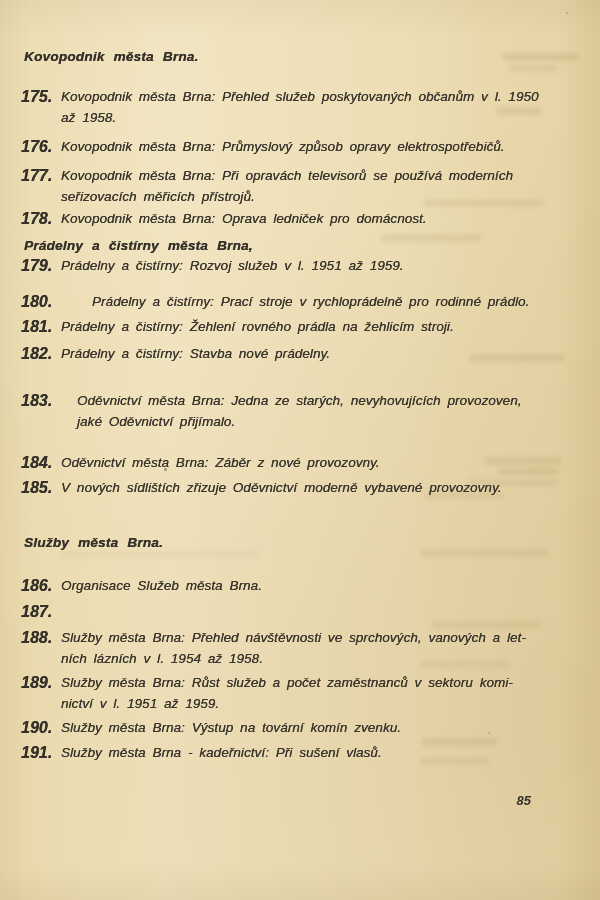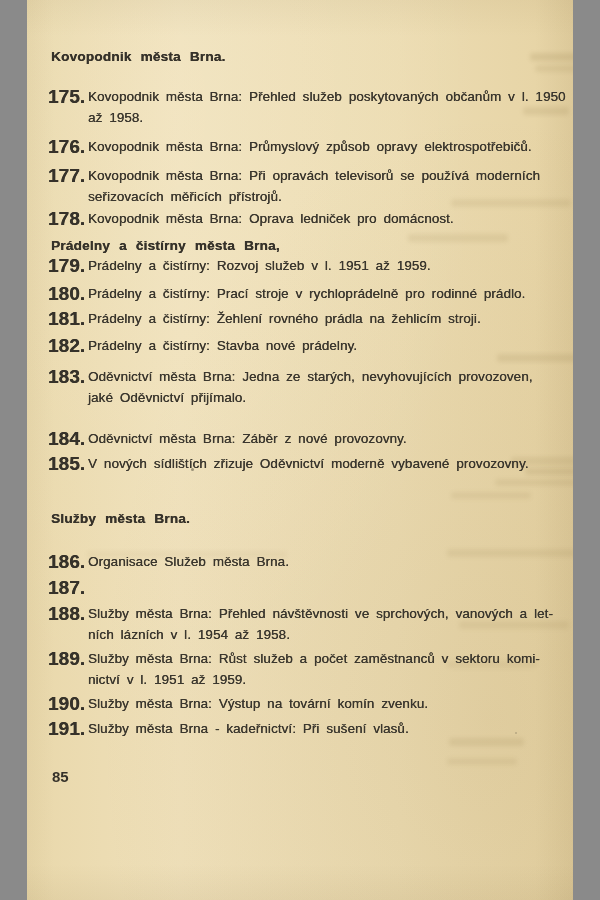--- a/index.html
+++ b/index.html
@@ -1,27 +1,28 @@
 <!DOCTYPE html>
 <html><head>
 <meta charset="utf-8">
 <style>
   html,body { margin:0; padding:0; }
   body { background:#8a8a8a; }
   .page {
     position:relative;
-    width:546px; height:900px;
+    width:600px; height:900px;
     margin:0 auto;
     overflow:hidden;
     font-family:"Liberation Sans", sans-serif;
     color:#3b372e;
     background:
       radial-gradient(ellipse at 25% 12%, rgba(255,250,230,0.18), rgba(255,255,255,0) 55%),
       radial-gradient(ellipse at 85% 80%, rgba(140,110,55,0.10), rgba(0,0,0,0) 60%),
       linear-gradient(90deg, #e9d8ab 0%, #efe0ba 28%, #ecdcb2 68%, #e6d3a4 100%);
+    font-style: italic;
   }
   .page::after {
     content:"";
     position:absolute; inset:0;
     pointer-events:none;
     background:
       linear-gradient(180deg, rgba(120,95,45,0.06) 0%, rgba(0,0,0,0) 4%, rgba(0,0,0,0) 96%, rgba(120,95,45,0.07) 100%),
       linear-gradient(90deg, rgba(120,95,45,0.05) 0%, rgba(0,0,0,0) 5%, rgba(0,0,0,0) 93%, rgba(120,95,45,0.09) 100%);
   }
   .content { position:absolute; inset:0; z-index:2; }
@@ -32,40 +33,40 @@
     font-weight:bold;
     line-height:16px;
     letter-spacing:0.2px;
     word-spacing:5px;
     color:#36322a;
     text-shadow:0.3px 0 0 currentColor;
   }
   .item { display:flex; padding-left:21px; }
   .num {
     flex:0 0 40px;
-    font-size:19px;
+    font-size:16px;
     font-weight:bold;
     line-height:21px;
     color:#36322a;
     text-shadow:0.3px 0 0 currentColor;
   }
   .txt {
     width:482px;
     font-size:13.4px;
     line-height:21px;
     letter-spacing:0.1px;
     word-spacing:3px;
     white-space:pre-line;
     text-shadow:0.25px 0 0 currentColor;
   }
   .pagenum {
     margin-left:25px;
     width:506px;
-    text-align:left;
-    font-size:15px;
+    text-align:right;
+    font-size:13px;
     font-weight:bold;
     line-height:16px;
     color:#36322a;
   }
   .ghost {
     position:absolute;
     background:#8a7340;
     border-radius:3px;
     filter:blur(2px);
     z-index:1;
@@ -122,35 +123,35 @@
       <span class="num">178.</span>
       <span class="txt">Kovopodnik města Brna: Oprava ledniček pro domácnost.</span>
     </div>
 
     <h2 class="heading" style="margin-top:9px;">Prádelny a čistírny města Brna,</h2>
 
     <div class="item" style="margin-top:1px;">
       <span class="num">179.</span>
       <span class="txt">Prádelny a čistírny: Rozvoj služeb v l. 1951 až 1959.</span>
     </div>
-    <div class="item" style="margin-top:7px;">
+    <div class="item" style="margin-top:15px;gap:31px;">
       <span class="num">180.</span>
       <span class="txt">Prádelny a čistírny: Prací stroje v rychloprádelně pro rodinné prádlo.</span>
     </div>
     <div class="item" style="margin-top:4px;">
       <span class="num">181.</span>
       <span class="txt">Prádelny a čistírny: Žehlení rovného prádla na žehlicím stroji.</span>
     </div>
     <div class="item" style="margin-top:6px;">
       <span class="num">182.</span>
       <span class="txt">Prádelny a čistírny: Stavba nové prádelny.</span>
     </div>
 
 
-    <div class="item" style="margin-top:10px;">
+    <div class="item" style="margin-top:26px;gap:16px;">
       <span class="num">183.</span>
       <span class="txt">Oděvnictví města Brna: Jedna ze starých, nevyhovujících provozoven,
 jaké Oděvnictví přijímalo.</span>
     </div>
     <div class="item" style="margin-top:20px;">
       <span class="num">184.</span>
       <span class="txt">Oděvnictví města Brna: Záběr z nové provozovny.</span>
     </div>
     <div class="item" style="margin-top:4px;">
       <span class="num">185.</span>

